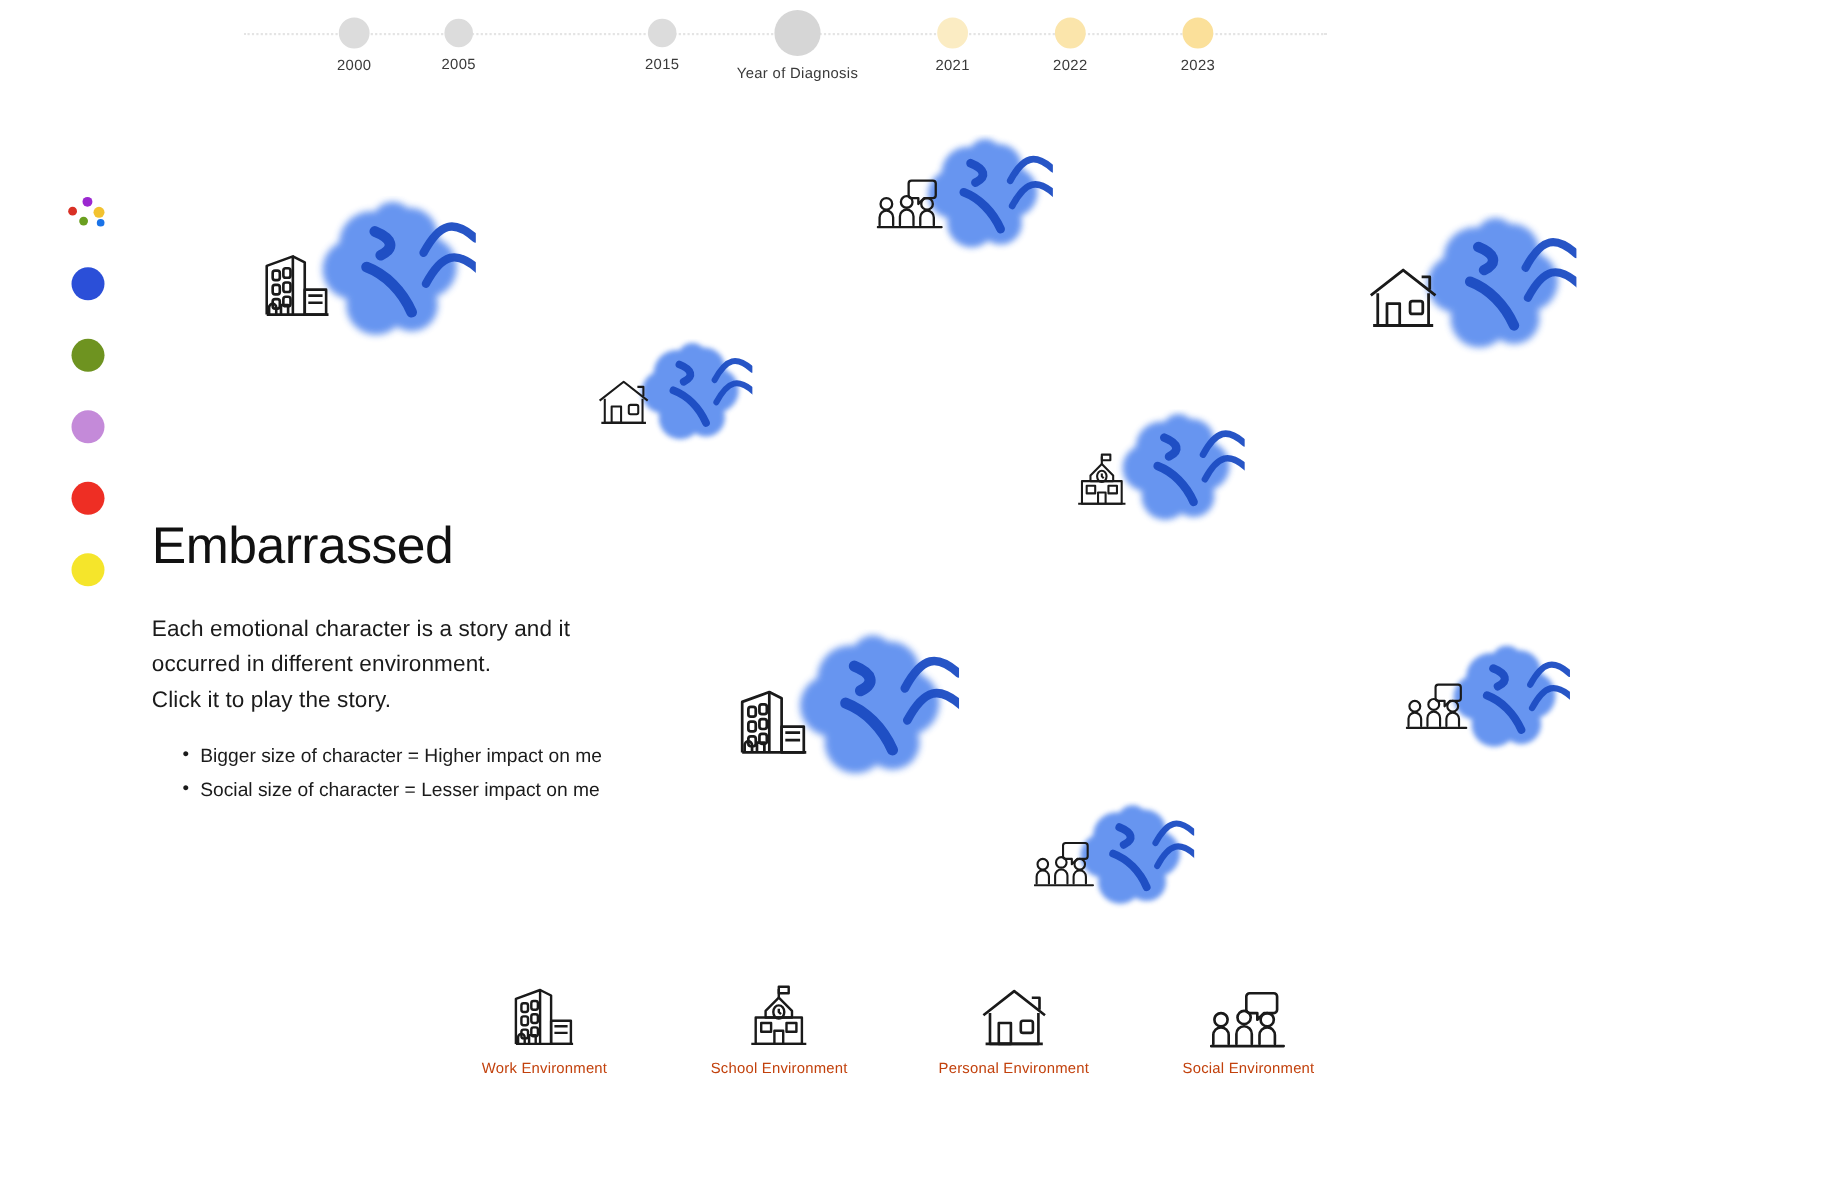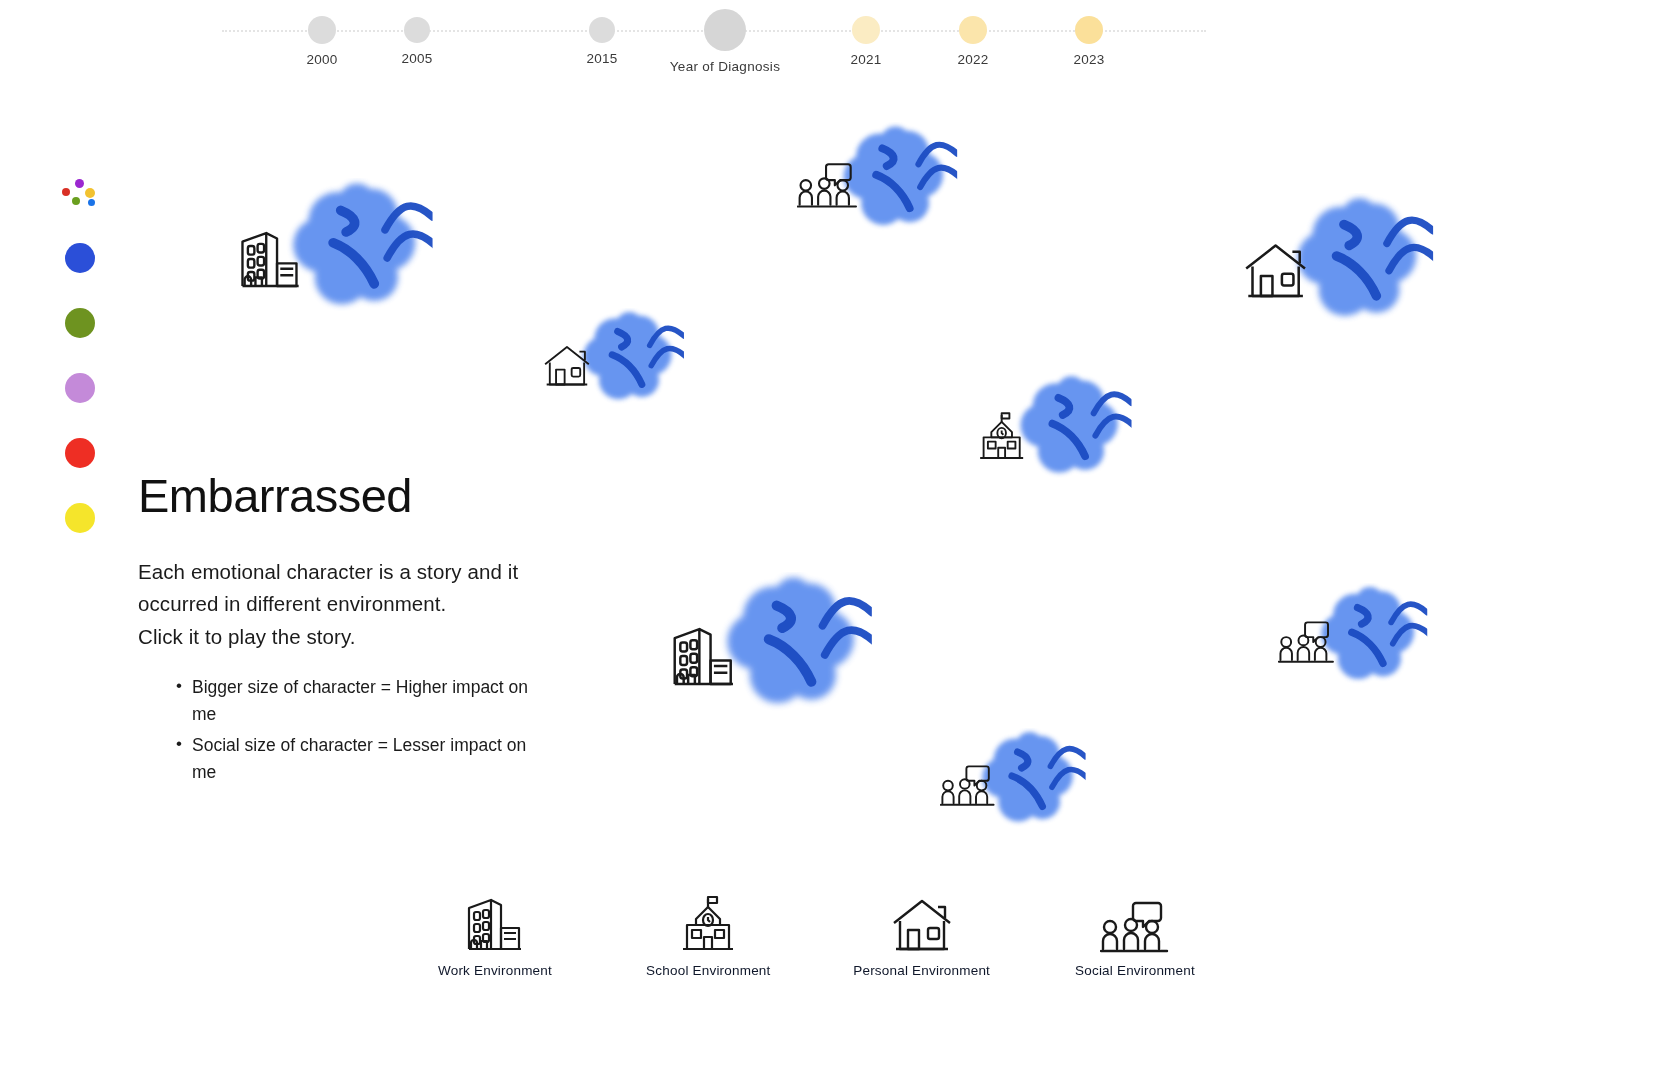--- a/index.html
+++ b/index.html
@@ -24,34 +24,34 @@
   .rail-item{height:65px;display:flex;align-items:center;justify-content:center;cursor:pointer;}
   .rail-dot{width:30px;height:30px;border-radius:50%;}
   .rail-multi{position:relative;width:40px;height:34px;}
   .rail-multi i{position:absolute;border-radius:50%;display:block;}
   
   #info-panel{position:absolute;left:138px;top:470px;width:420px;}
   #emotion-title{
     font-size:47px;font-weight:400;letter-spacing:-0.5px;line-height:1.1;margin:0 0 34px 0;color:#111;
   }
   #emotion-desc{font-size:20.5px;line-height:1.6;margin:0 0 20px 0;color:#1b1b1b;letter-spacing:.1px;}
-  #size-notes{margin:16px;padding:0 0 0 22px;list-style:none;}
+  #size-notes{margin:6px;padding:0 0 0 22px;list-style:none;}
   #size-notes li{
     font-size:17.5px;line-height:1.55;color:#1b1b1b;margin-bottom:4px;position:relative;padding-left:16px;
   }
   #size-notes li:before{content:"•";position:absolute;left:0;top:-1px;font-size:17px;color:#1b1b1b;}
   
   .character{position:absolute;}
   .character .glyph{position:absolute;left:0;top:0;}
   .env-icon{position:absolute;}
   
   #legend{position:absolute;left:400px;top:885px;width:830px;display:flex;justify-content:space-between;}
   .legend-item{width:190px;text-align:center;}
   .legend-icon{height:68px;display:flex;align-items:flex-end;justify-content:center;}
-  .legend-label{font-size:13.5px;color:#0f172a;margin-top:10px;letter-spacing:.2px;}
+  .legend-label{font-size:13.5px;color:#c2410c;margin-top:10px;letter-spacing:.2px;}
 </style>
 </head>
 <body>
 
 <div id="timeline">
   <div class="track"></div>
     <div class="tl-node" style="left: 322px;">
       <span class="tl-dot" style="width: 28px; height: 28px; background: rgb(220, 220, 220); margin-top: 16px;"></span>
       <div class="tl-label">2000</div>
     </div>

